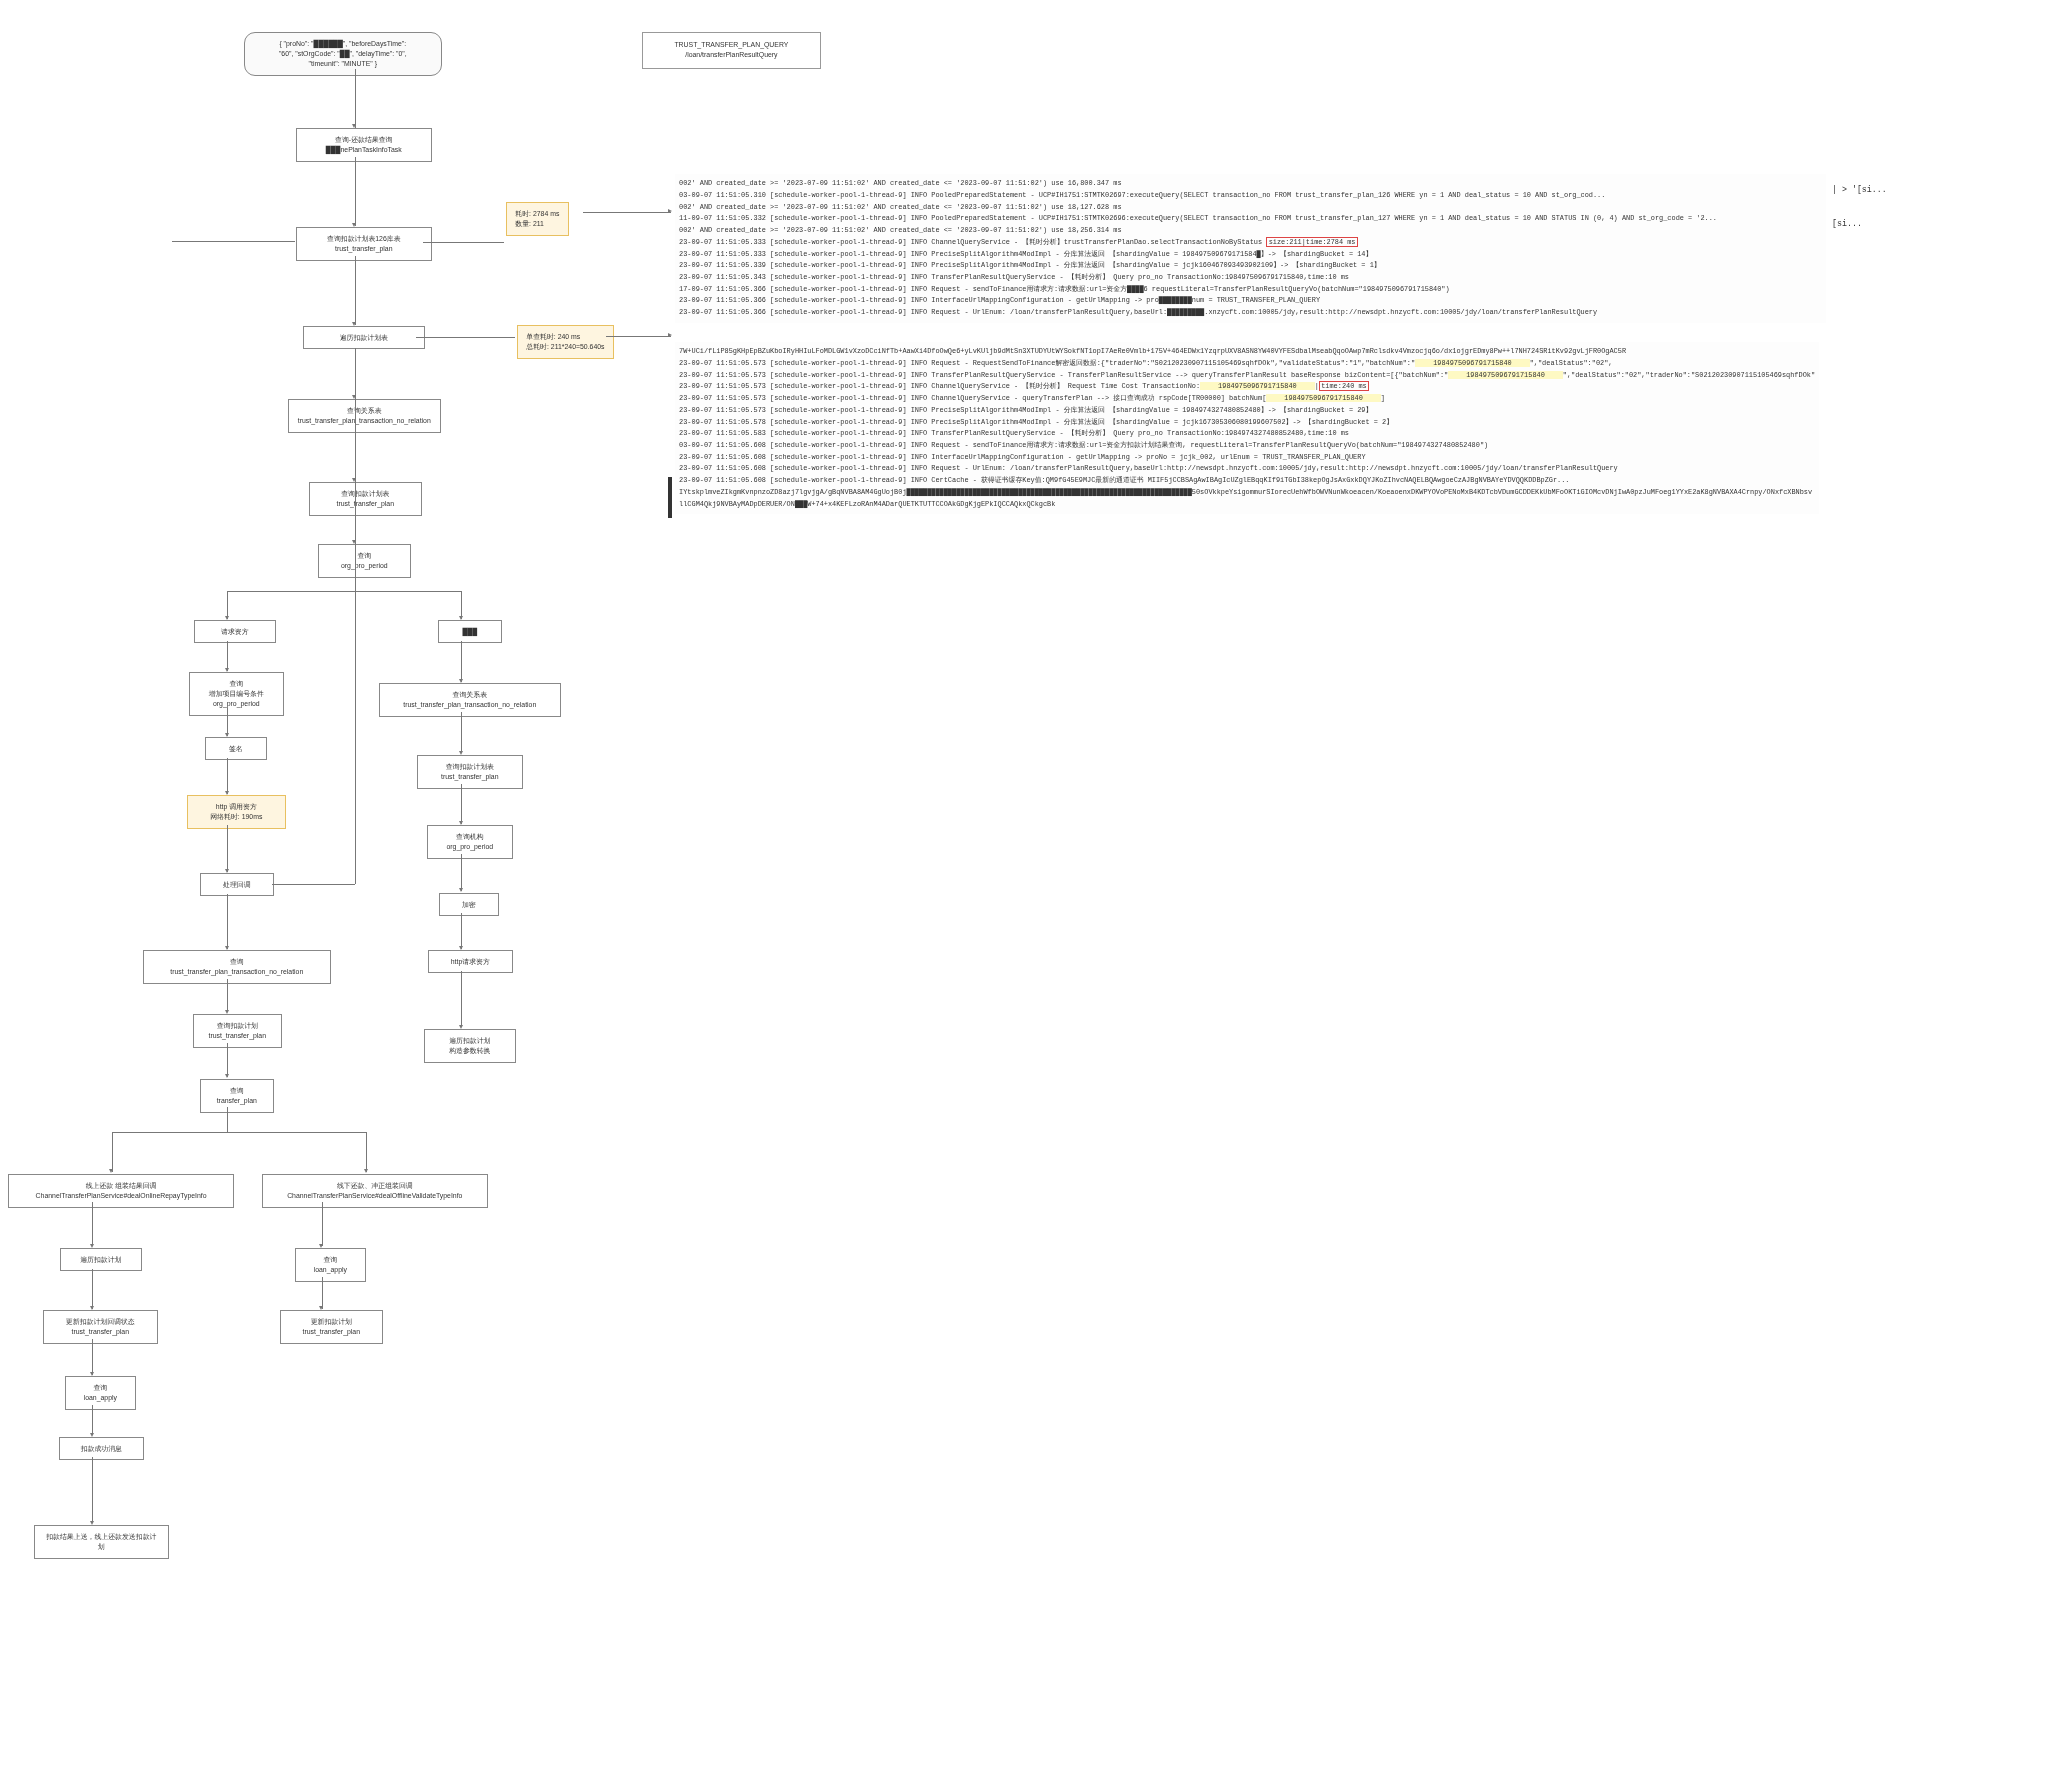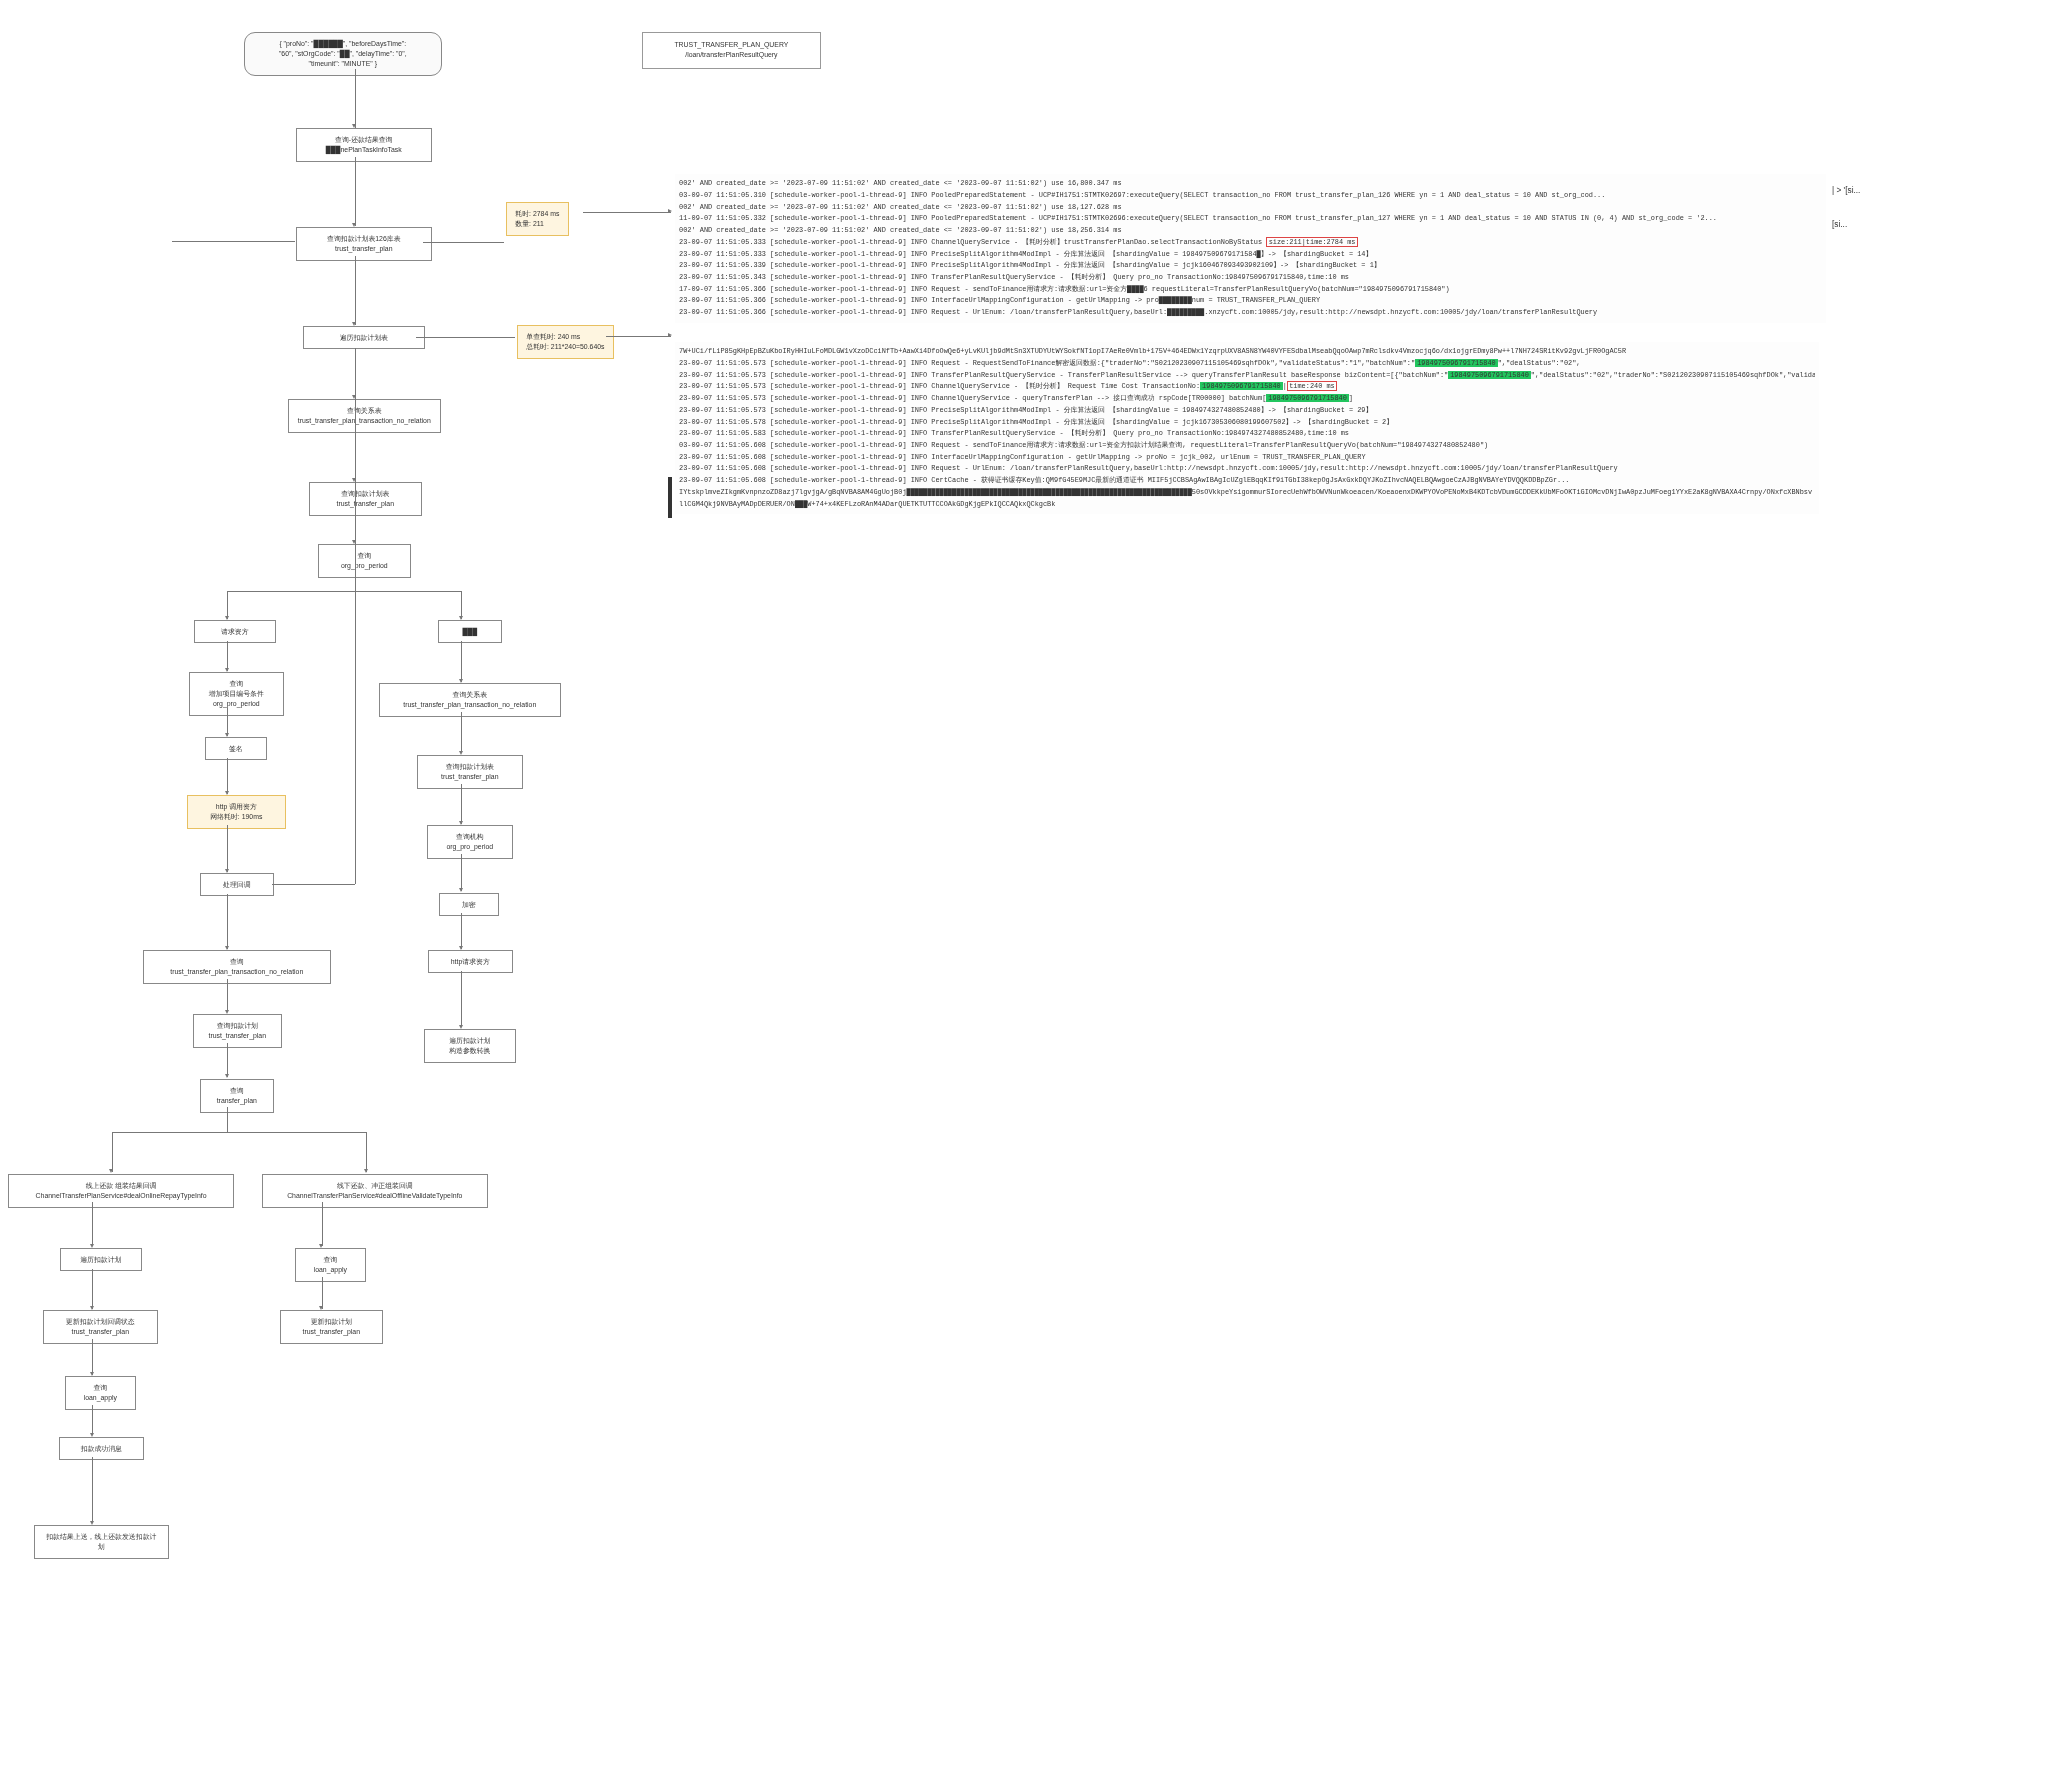--- a/index.html
+++ b/index.html
@@ -12,22 +12,22 @@
 .sql-box{position:absolute;border:none;background:transparent;font-family:'Courier New',monospace;font-size:6.9px;line-height:1.5;white-space:pre;text-align:left}
 .arrow{position:absolute;background:#777;z-index:1}
 .arrow.v{width:0.7px}
 .arrow.h{height:0.7px}
 .arrow-head{position:absolute;width:0;height:0;border-left:2.8px solid transparent;border-right:2.8px solid transparent;border-top:4.8px solid #777;z-index:2}
 .arrow-head.right{border-top:2.8px solid transparent;border-bottom:2.8px solid transparent;border-left:4.8px solid #777;border-right:none}
 .log-panel{position:absolute;font-family:'Courier New',monospace;font-size:6.9px;line-height:1.7;background:#fdfdfd;padding:4.1px;word-break:break-all;overflow:hidden}
 .log-line{white-space:nowrap;overflow:hidden;text-overflow:clip}
 .log-line.wrap{white-space:normal;word-break:break-all}
 .hl-red{border:0.7px solid #d44;padding:0 1.4px}
-.hl-yellow{background:#22c55e;padding:0 2px}
-.pipe{position:absolute;font-size:8.3px;font-family:Liberation Sans, sans-serif}
+.hl-yellow{background:#fef9c3;padding:0 18px}
+.pipe{position:absolute;font-size:8.3px;font-family:Liberation Mono, monospace}
 </style>
 </head>
 <body>
 
 <div class="canvas">
 
 <div class="box json-box" style="left: 244px; top: 32px; width: 179px; white-space: pre-line;">{ "proNo": "██████", "beforeDaysTime":
 "60", "stOrgCode": "██", "delayTime": "0",
 "timeunit": "MINUTE" }</div>
 

